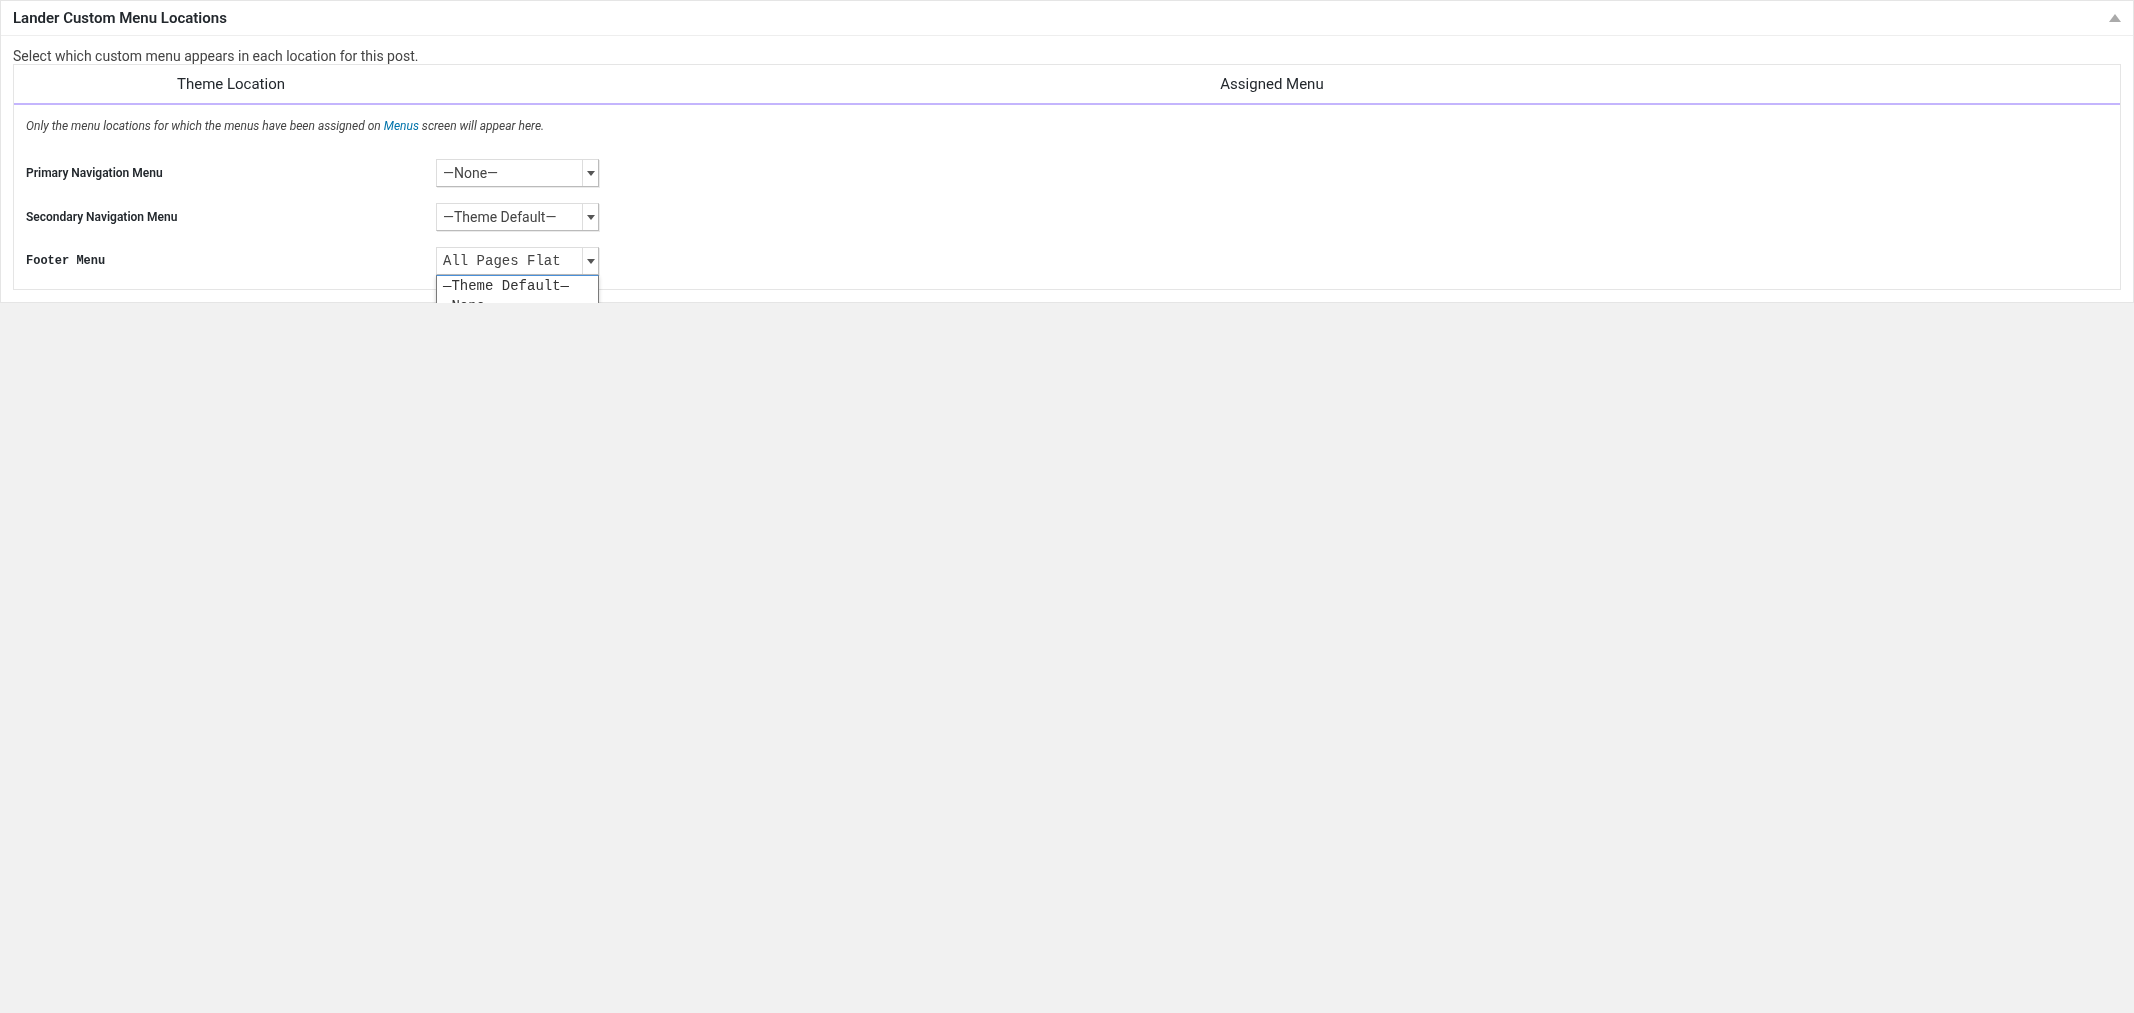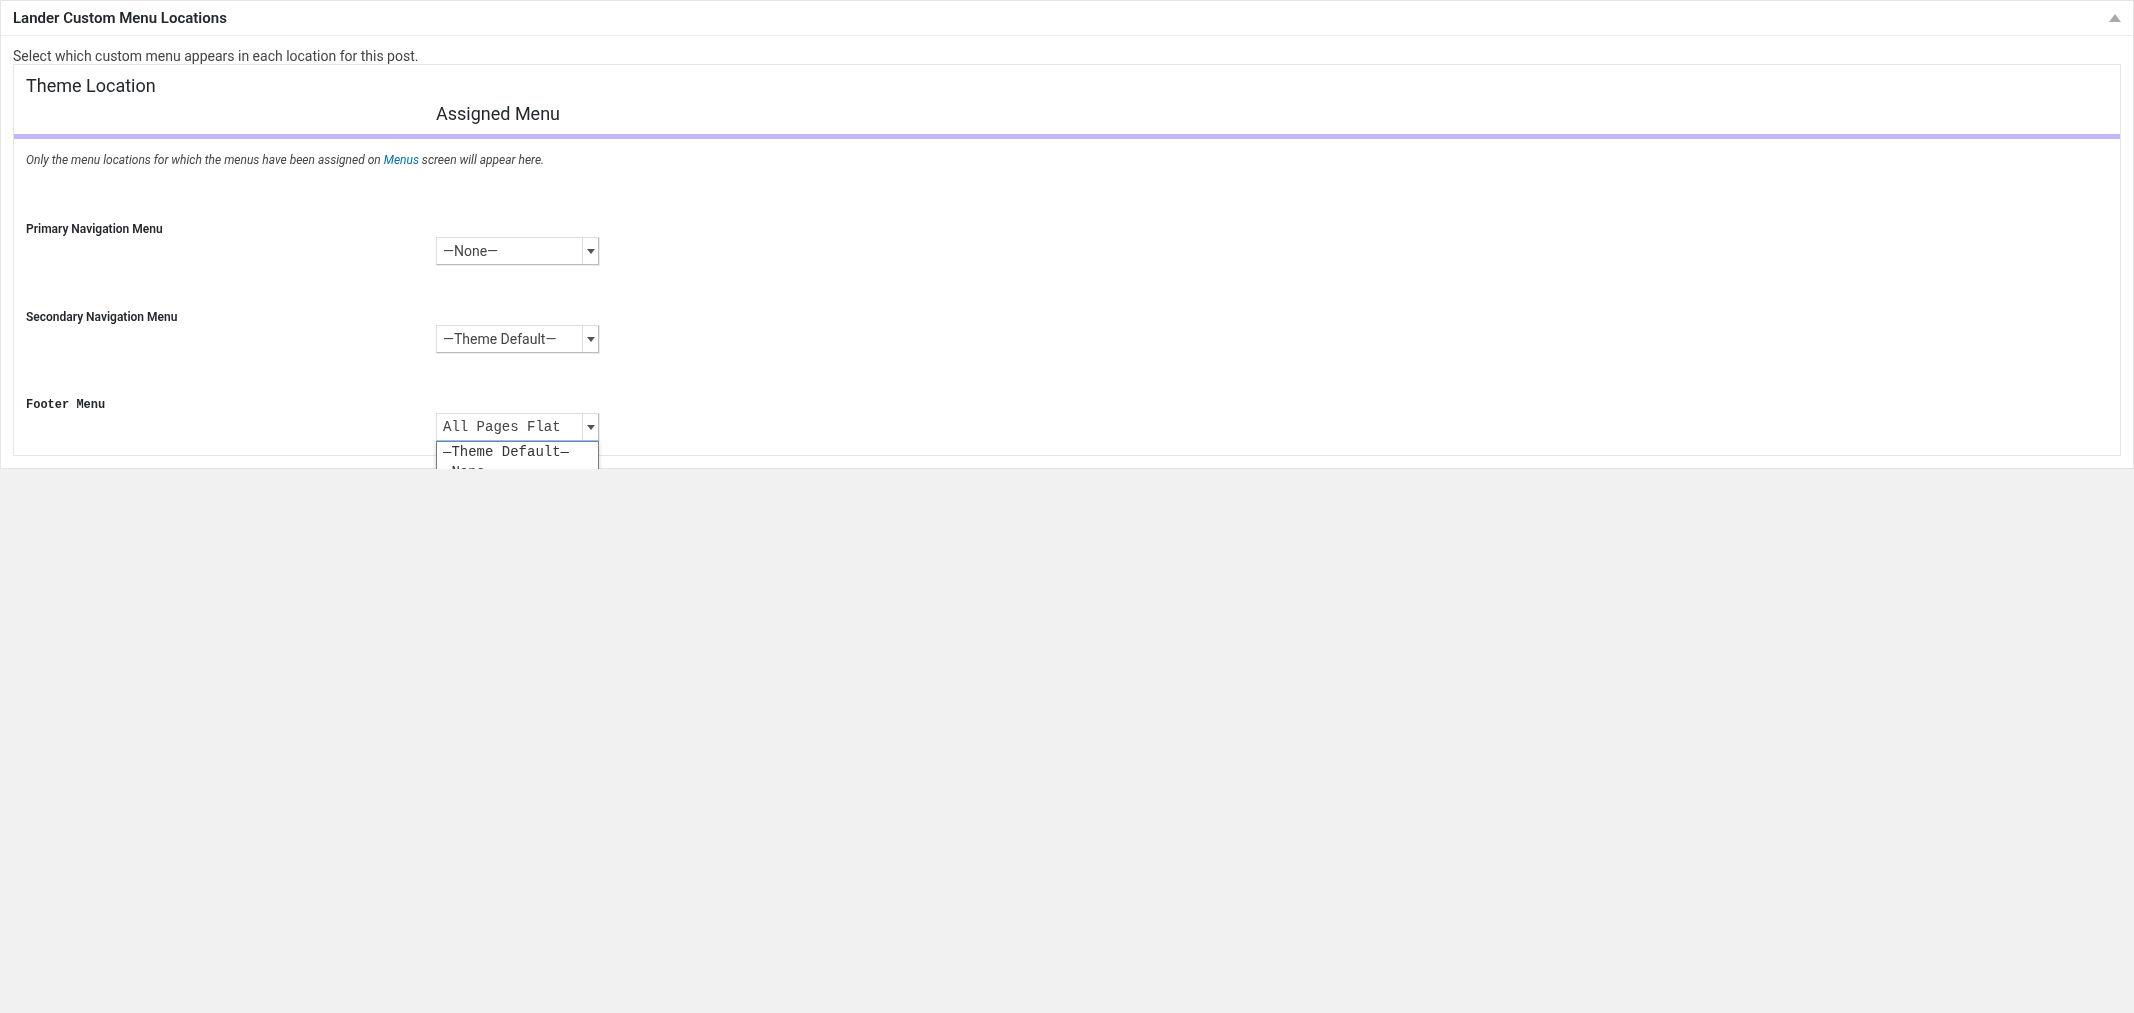--- a/index.html
+++ b/index.html
@@ -41,31 +41,31 @@
       font-size: 14px;
       color: #444;
       margin-bottom: 0;
     }
     .inner-box {
       border: 1px solid #e5e5e5;
     }
     .table-header {
       display: flex;
       padding: 10px 12px;
-      border-bottom: 5px solid #c4b5fd;
-      font-size: 18px;
+      border-bottom: 2px solid #c4b5fd;
+      font-size: 15px;
       color: #23282d;
+      text-align: center;
     }
     .col-location {
       width: 410px;
       flex-shrink: 0;
     }
     .col-menu {
       flex: 1;
-      margin-top: 28px;
     }
     .note-row {
       padding: 14px 12px 18px 12px;
       font-style: italic;
       font-size: 12px;
       color: #444;
     }
     .note-row a {
       color: #0073aa;
       text-decoration: none;
@@ -83,21 +83,20 @@
     .row-label {
       width: 410px;
       flex-shrink: 0;
       font-size: 12px;
       font-weight: 600;
       color: #23282d;
     }
     .select-wrap {
       position: relative;
       width: 160px;
-      margin-top: 44px;
     }
     .select-control {
       width: 163px;
       height: 28px;
       background: #fff;
       border: 1px solid #ddd;
       border-right: 1px solid #bbb;
       border-bottom: 1px solid #bbb;
       box-shadow: 1px 1px 0 rgba(0,0,0,0.08);
       font-size: 14px;

